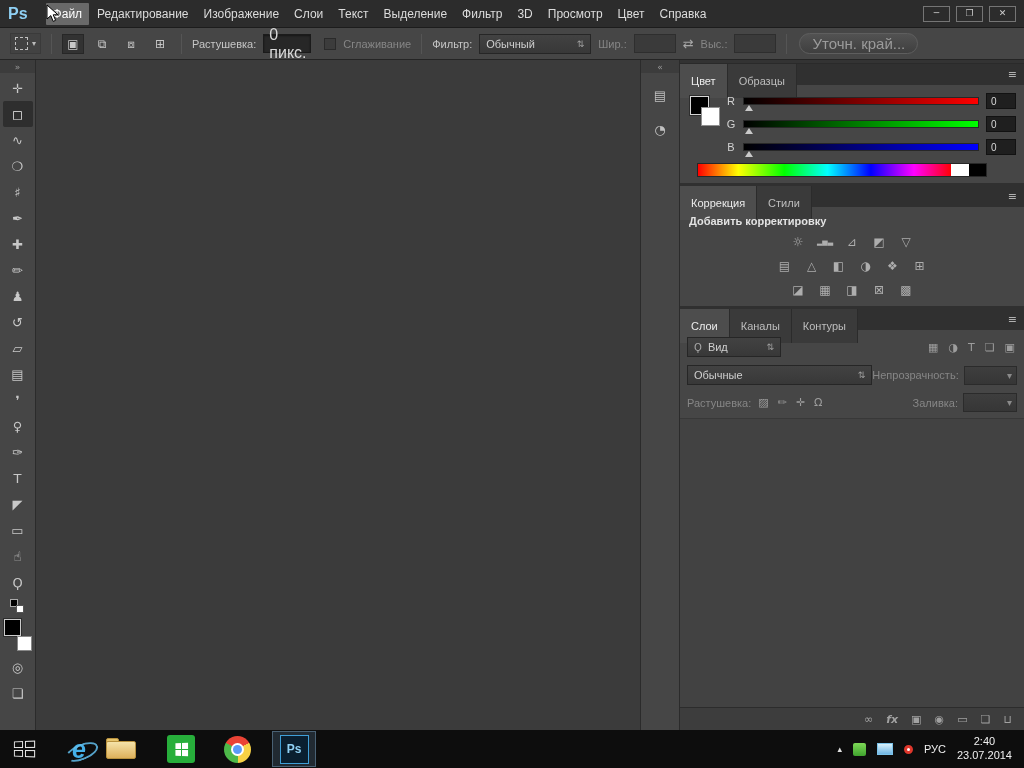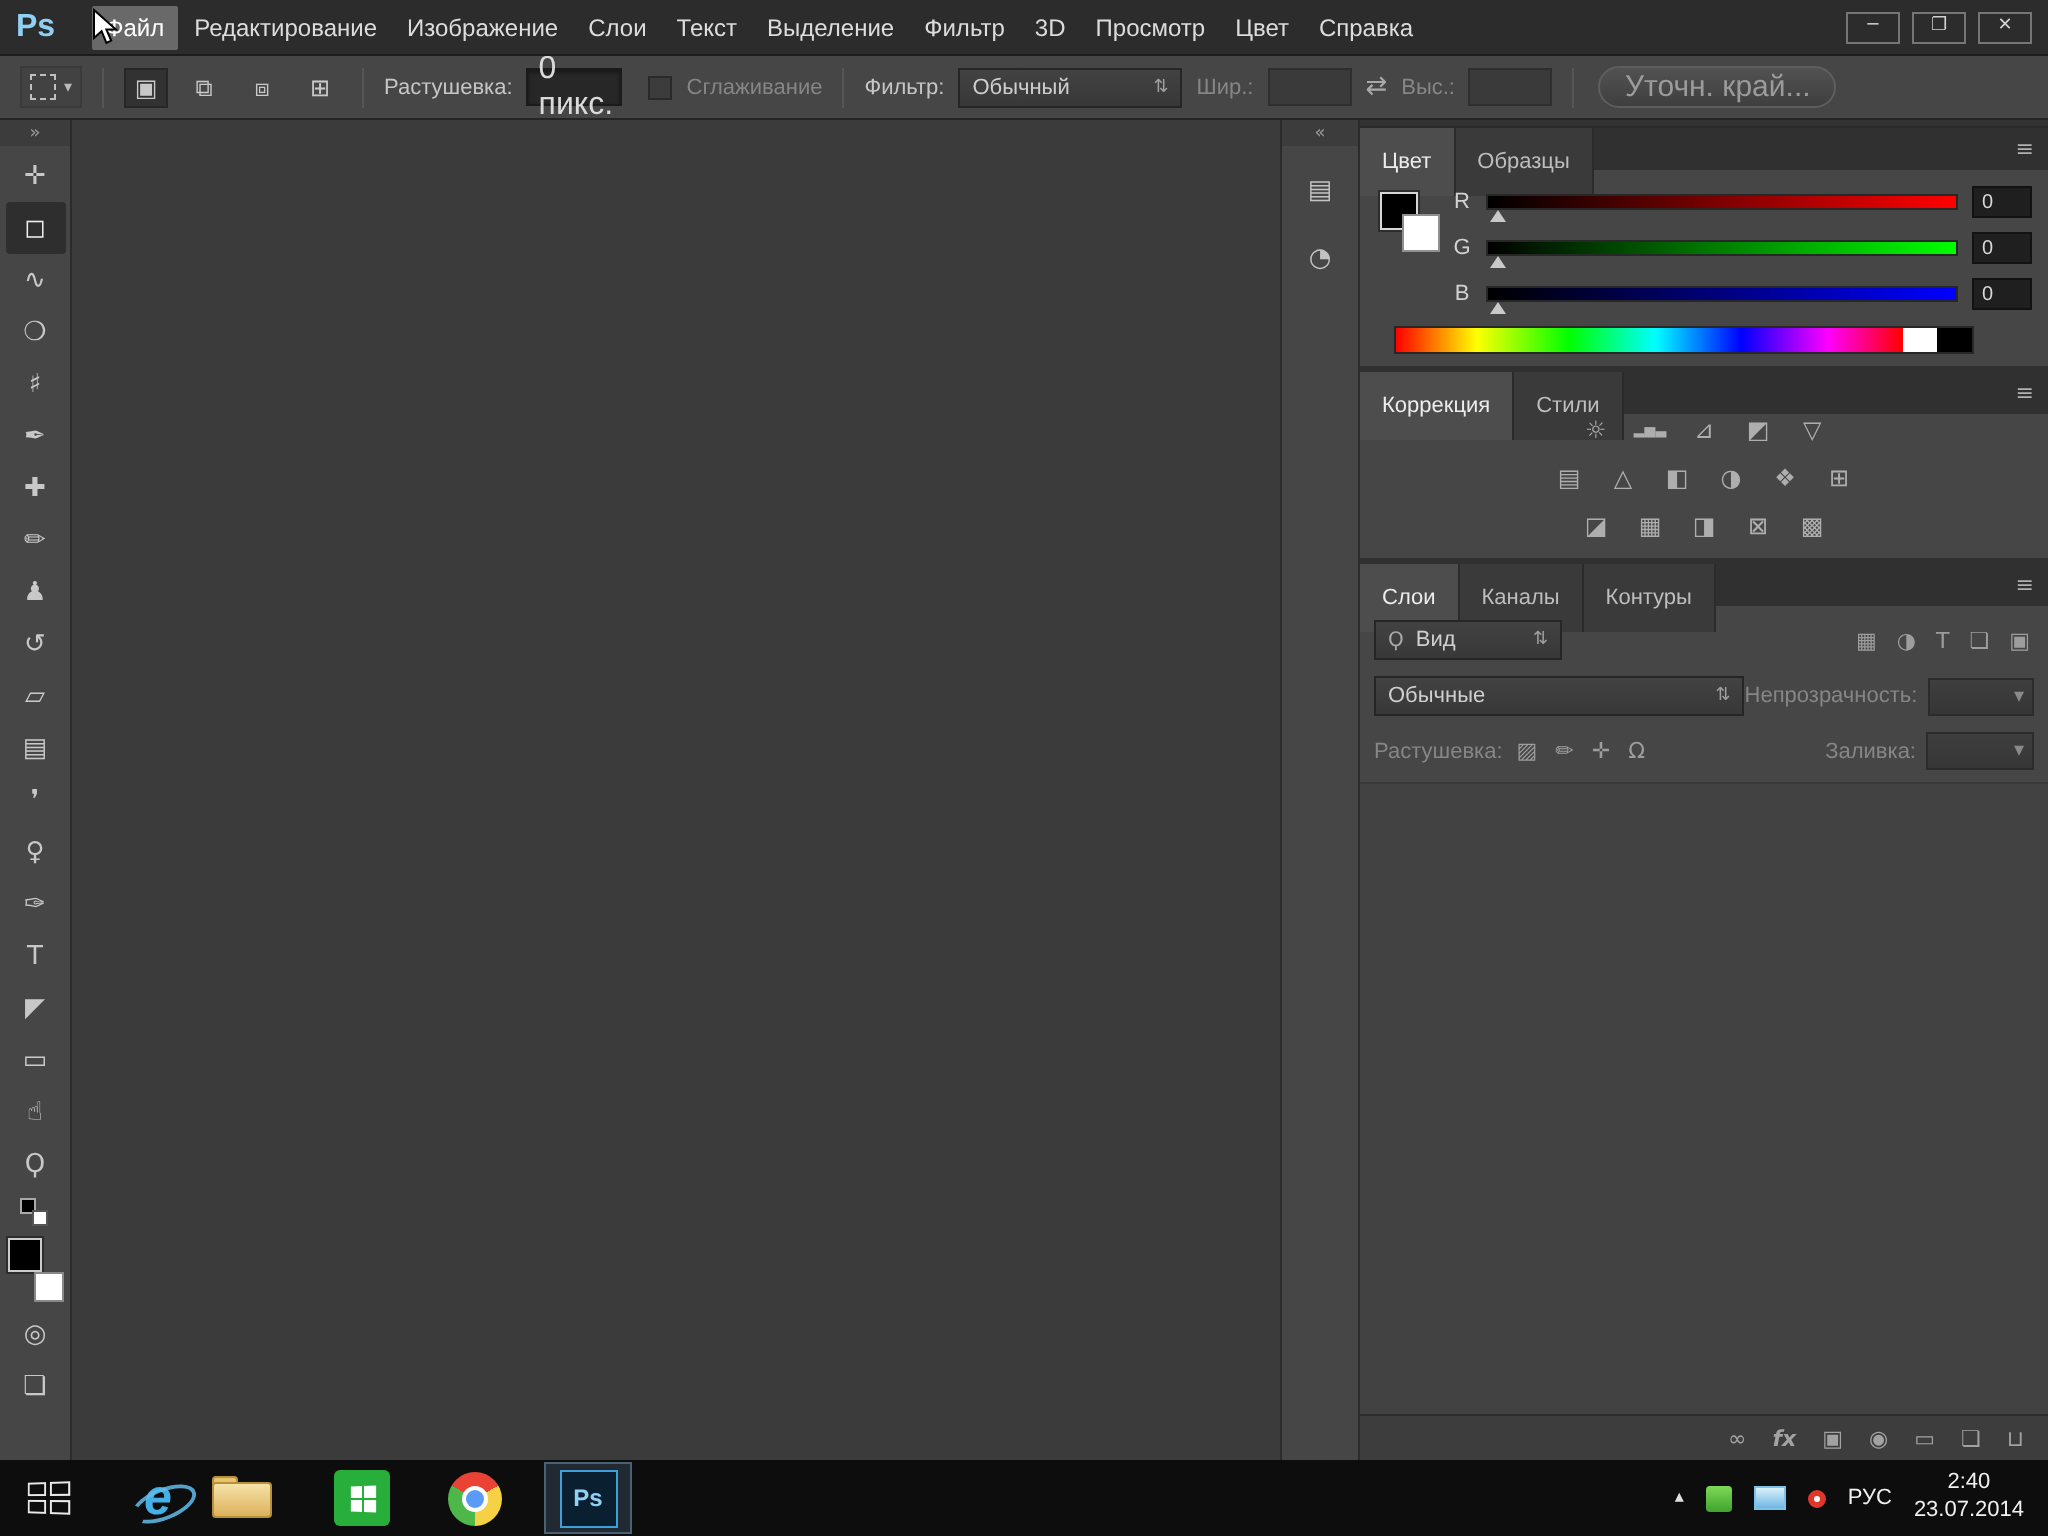--- a/index.html
+++ b/index.html
@@ -289,20 +289,21 @@
         <div class="ramp"></div>
         <div style="height:6px;"></div>
       </section>
 
       <section class="panel">
         <div class="tabbar">
           <div class="tab active">Коррекция</div>
           <div class="tab">Стили</div>
           <span class="panel-menu glyph">≡</span>
         </div>
+        <div class="adj-title">Добавить корректировку</div>
         <div class="adj-row">
           <span class="adj-icon glyph">☼</span>
           <span class="adj-icon glyph levels">▂▅▃</span>
           <span class="adj-icon glyph">⊿</span>
           <span class="adj-icon glyph">◩</span>
           <span class="adj-icon glyph">▽</span>
         </div>
         <div class="adj-row">
           <span class="adj-icon glyph">▤</span>
           <span class="adj-icon glyph">△</span>

